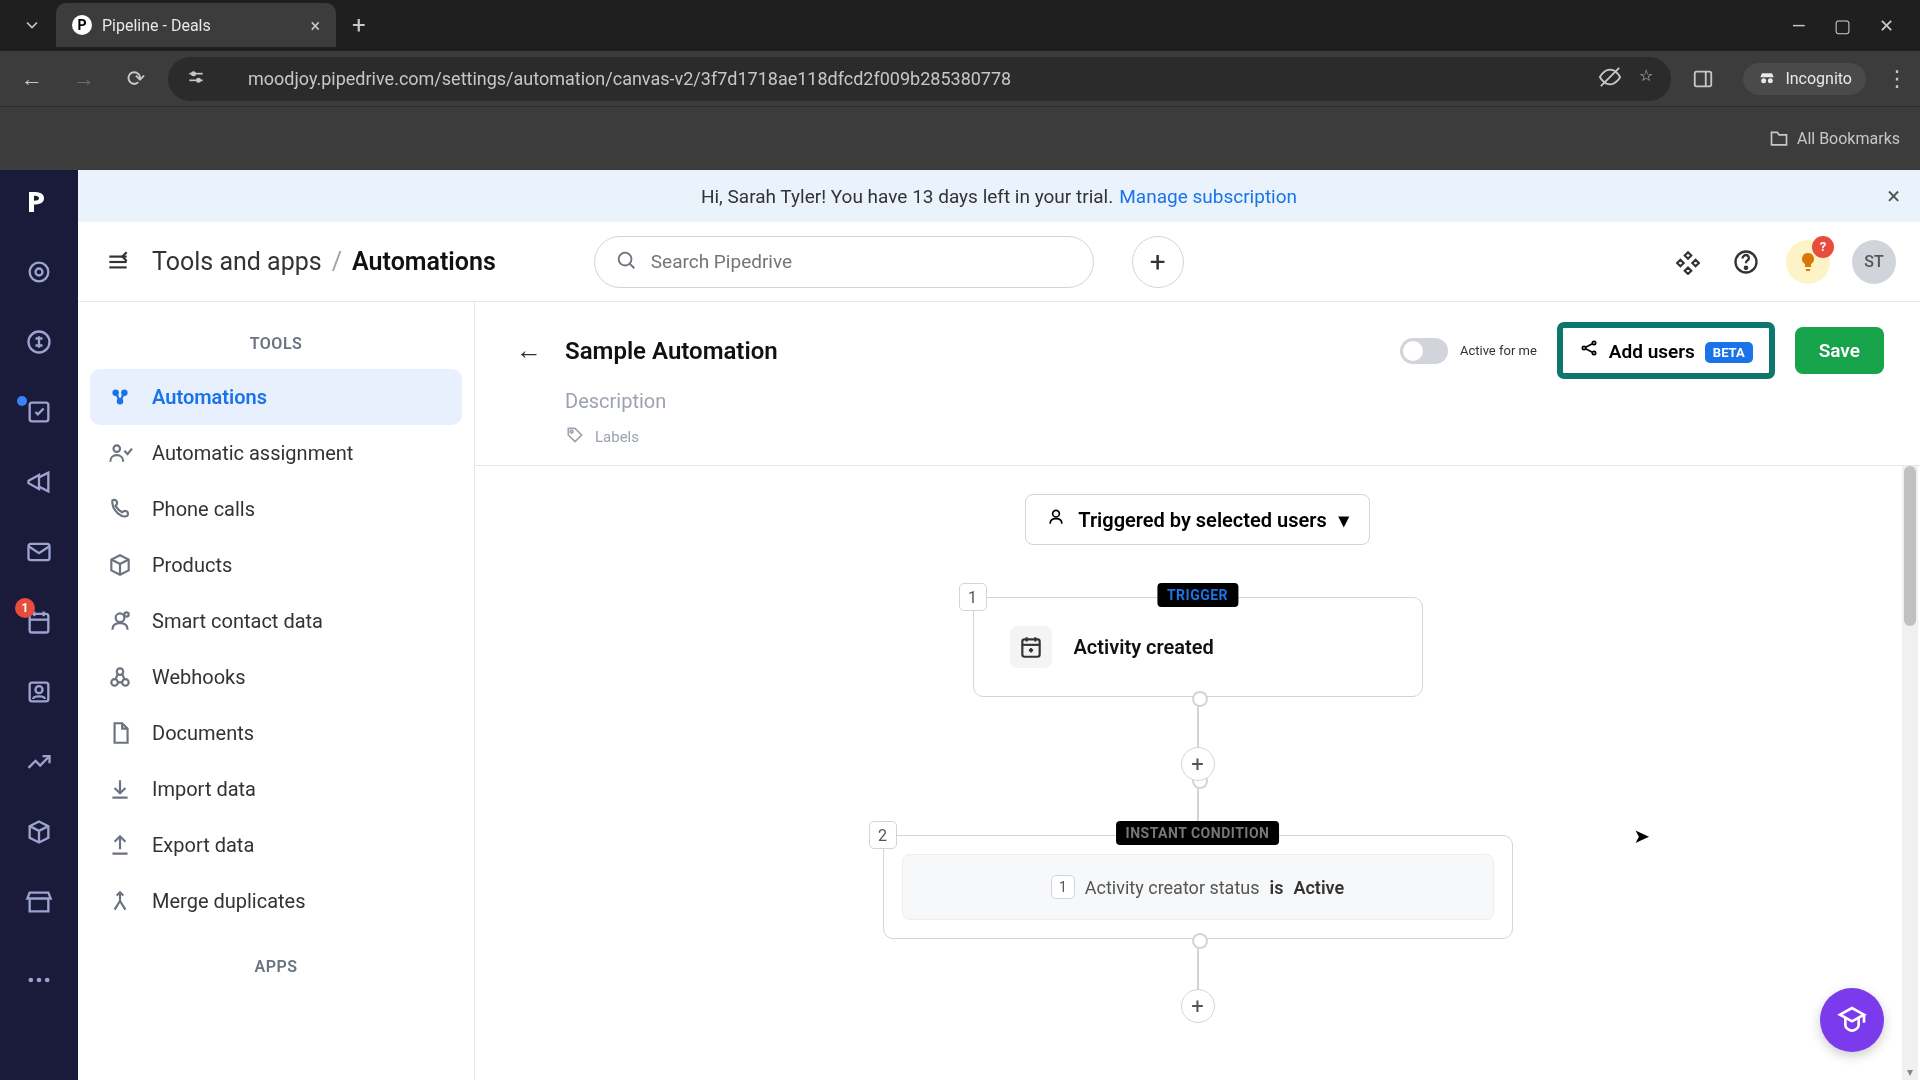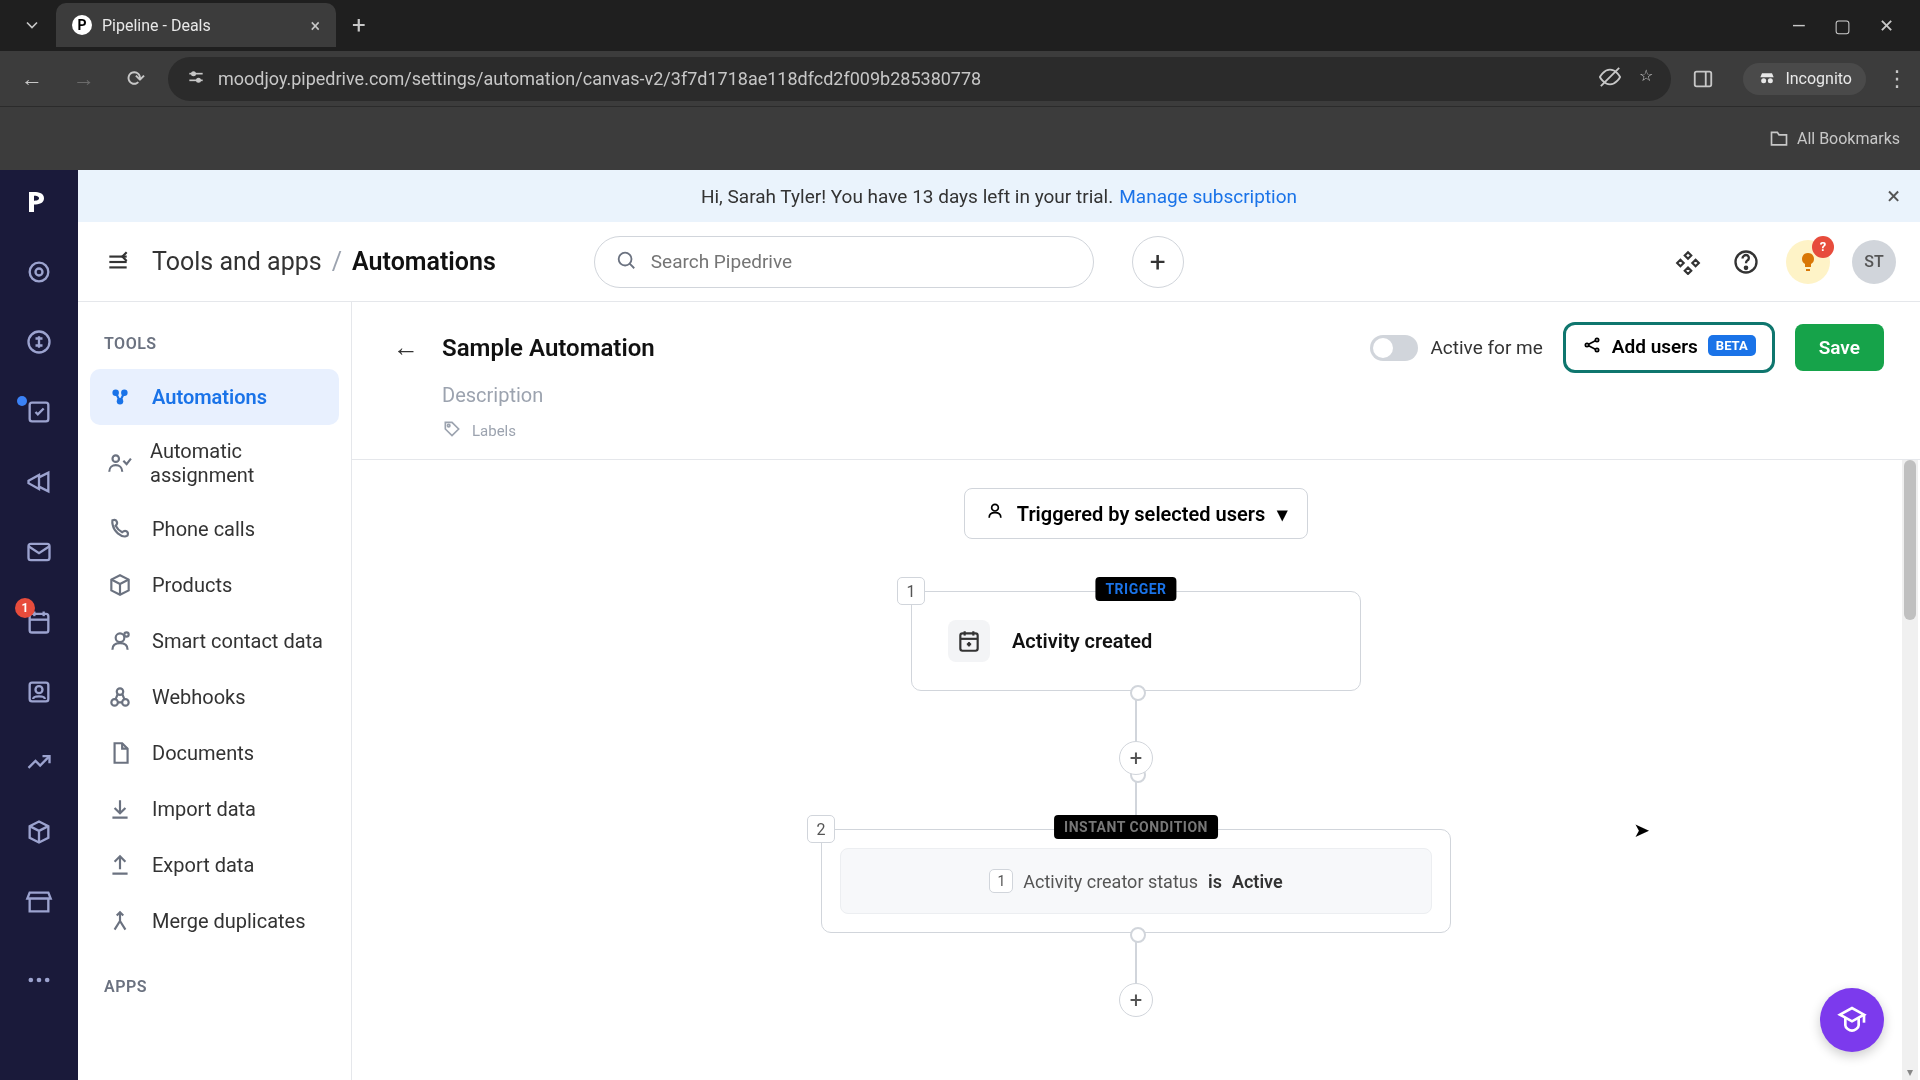--- a/index.html
+++ b/index.html
@@ -15,21 +15,21 @@
 .tab-close { color: #c7c7c7; margin-left: auto; font-size: 18px; cursor: pointer; }
 .new-tab { color: #c7c7c7; font-size: 24px; margin-left: 16px; cursor: pointer; }
 .window-controls { margin-left: auto; display: flex; gap: 28px; padding-right: 18px; color: #c7c7c7; }
 .window-controls span { cursor: pointer; font-size: 18px; }
 
 .nav-row { height: 60px; display: flex; align-items: center; padding: 0 12px; background: #3c3c3c; gap: 12px; }
 .nav-icon { width: 40px; height: 40px; display: flex; align-items: center; justify-content: center; color: #c7c7c7; cursor: pointer; border-radius: 50%; font-size: 22px; }
 .nav-icon.disabled { color: #6a6a6a; }
 .address-bar { flex: 1; background: #2b2b2b; height: 44px; border-radius: 22px; display: flex; align-items: center; padding: 0 18px; gap: 12px; }
 .site-icon { color: #c7c7c7; font-size: 18px; }
-.url { color: #c7c7c7; font-size: 18px; }
+.url { color: #c7c7c7; font-size: 18px; margin-left: 30px; }
 .addr-right { margin-left: auto; display: flex; gap: 18px; color: #c7c7c7; }
 .incognito-chip { display: flex; align-items: center; gap: 8px; background: #4a4a4a; padding: 6px 14px; border-radius: 20px; color: #e8e8e8; font-size: 16px; margin-left: 8px; }
 .menu-dots { color: #c7c7c7; font-size: 22px; margin-left: 8px; cursor: pointer; }
 
 .bookmarks-row { height: 69px; background: #3c3c3c; display: flex; align-items: center; justify-content: flex-end; padding: 0 20px; border-top: 1px solid #2b2b2b; }
 .all-bookmarks { color: #c7c7c7; font-size: 16px; display: flex; align-items: center; gap: 8px; cursor: pointer; }
 
 
 .app { width: 100%; height: calc(1080px - 170px); display: flex; background: #fff; }
 
@@ -64,40 +64,40 @@
 .header-right { margin-left: auto; display: flex; align-items: center; gap: 22px; }
 .hicon { width: 36px; height: 36px; display: flex; align-items: center; justify-content: center; color: #333; cursor: pointer; position: relative; }
 .bulb { background: #fef3c7; color: #d97706; border-radius: 50%; width: 44px; height: 44px; }
 .bulb .mini-badge { position: absolute; top: -4px; right: -4px; background: #e74c3c; color: #fff; font-size: 13px; font-weight: bold; width: 22px; height: 22px; border-radius: 50%; display: flex; align-items: center; justify-content: center; }
 .avatar { width: 44px; height: 44px; border-radius: 50%; background: #d1d5db; display: flex; align-items: center; justify-content: center; color: #555; font-size: 16px; font-weight: 500; cursor: pointer; }
 
 
 .main { flex: 1; display: flex; overflow: hidden; }
 
 
-.settings-sidebar { width: 274px; border-right: 1px solid #e5e7eb; padding: 24px 12px; overflow-y: auto; }
+.settings-sidebar { width: 397px; border-right: 1px solid #e5e7eb; padding: 24px 12px; overflow-y: auto; text-align: center; }
 .section-label { font-size: 16px; color: #6b7280; font-weight: 600; letter-spacing: 0.5px; padding: 8px 14px 16px; }
 .side-item { display: flex; align-items: center; gap: 18px; padding: 14px 16px; border-radius: 10px; cursor: pointer; color: #333; font-size: 20px; }
 .side-item.active { background: #e8f0fe; color: #1a73e8; font-weight: 600; }
 .side-item .sicon { width: 28px; height: 28px; display: flex; align-items: center; justify-content: center; color: #6b7280; }
 .side-item.active .sicon { color: #1a73e8; }
 
 
 .canvas-area { flex: 1; display: flex; flex-direction: column; position: relative; overflow: hidden; }
 
 .automation-header { padding: 20px 36px 16px; border-bottom: 1px solid #e5e7eb; }
 .ah-row1 { display: flex; align-items: center; gap: 18px; }
 .back-arrow { width: 36px; height: 36px; display: flex; align-items: center; justify-content: center; color: #333; cursor: pointer; font-size: 26px; }
 .automation-title { font-size: 24px; font-weight: 600; color: #111; }
 .ah-right { margin-left: auto; display: flex; align-items: center; gap: 20px; }
 .toggle-group { display: flex; align-items: center; gap: 12px; }
 .toggle { width: 48px; height: 26px; background: #d1d5db; border-radius: 13px; position: relative; cursor: pointer; }
 .toggle::after { content: ""; position: absolute; width: 20px; height: 20px; background: #fff; border-radius: 50%; top: 3px; left: 3px; }
-.toggle-label { font-size: 19px; color: #333; }
-.add-users-btn { display: flex; align-items: flex-start; gap: 10px; border: 3px solid #0f766e; padding: 10px 16px; border-radius: 12px; cursor: pointer; font-size: 19px; font-weight: 600; }
+.toggle-label { font-size: 13px; color: #333; }
+.add-users-btn { display: flex; align-items: flex-end; gap: 10px; border: 6px solid #0f766e; padding: 10px 16px; border-radius: 7px; cursor: pointer; font-size: 19px; font-weight: 600; }
 .beta-badge { background: #1a73e8; color: #fff; font-size: 13px; font-weight: bold; padding: 3px 8px; border-radius: 5px; }
 .save-btn { background: #16a34a; color: #fff; border: none; padding: 12px 24px; border-radius: 8px; font-size: 19px; font-weight: 600; cursor: pointer; }
 .ah-row2 { padding-left: 54px; margin-top: 10px; color: #9ca3af; font-size: 20px; }
 .ah-row3 { padding-left: 54px; margin-top: 12px; display: flex; align-items: center; gap: 10px; color: #9ca3af; font-size: 15px; cursor: pointer; }
 
 .flow-canvas { flex: 1; display: flex; flex-direction: column; align-items: center; padding: 28px 0; overflow-y: auto; position: relative; }
 .trigger-select { display: flex; align-items: center; gap: 12px; border: 1px solid #d1d5db; padding: 12px 20px; border-radius: 8px; cursor: pointer; font-size: 20px; font-weight: 600; background: #fff; }
 .flow-node { margin-top: 52px; position: relative; }
 .node-badge { position: absolute; top: -14px; left: 50%; transform: translateX(-50%); background: #000000; color: #1a73e8; font-size: 14px; font-weight: 700; padding: 4px 10px; border-radius: 4px; letter-spacing: 0.5px; }
 .node-badge.gray { background: #000000; color: #777; }

